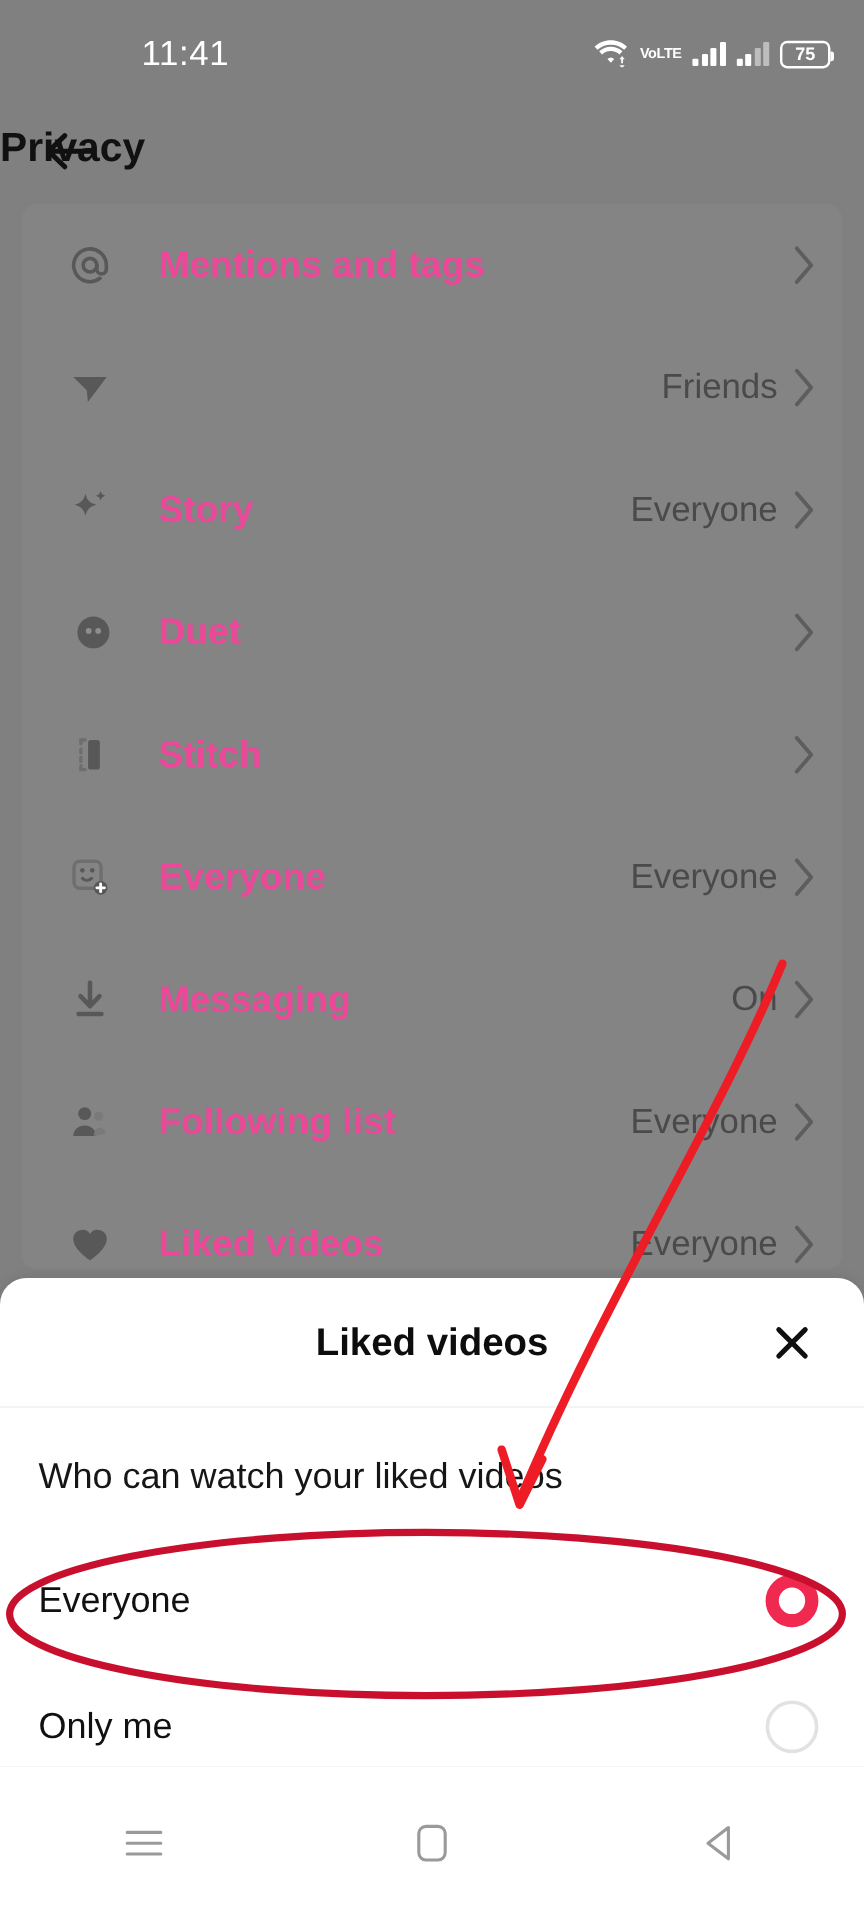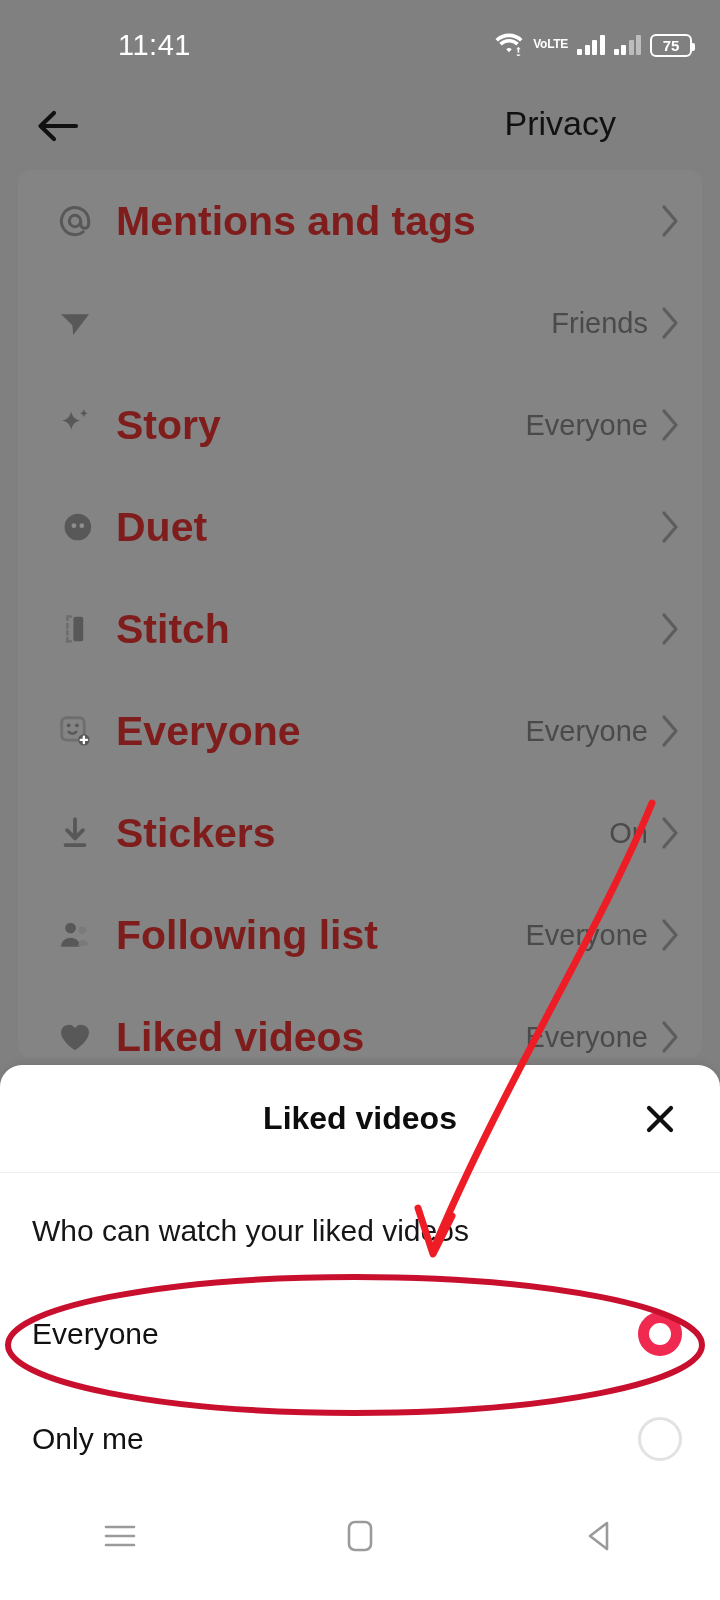--- a/index.html
+++ b/index.html
@@ -62,40 +62,40 @@
 
   
   .nav-header {
     position:absolute; left:0; top:86px; width:720px; height:78px;
   }
   .back-arrow {
     position:absolute; left:32px; top:14px; width:52px; height:52px;
   }
   .page-title {
     position:absolute; left:0; top:18px; width:616px;
-    text-align:right; font-size:34px; font-weight:400; color:#111111;
+    text-align:left; font-size:34px; font-weight:700; color:#111111;
   }
 
   
   .list-card {
     position:absolute; left:18px; top:170px; width:684px; height:888px;
     background:rgba(255,255,255,0.035);
     border-radius:14px;
   }
   .row {
     position:absolute; left:0; width:684px; height:102px;
     display:flex; align-items:center;
   }
   .row-icon {
     width:58px; margin-left:28px;
     display:flex; align-items:center; justify-content:center;
     color:#5b5b5b;
   }
   .row-label {
-    margin-left:12px; font-size:41px; font-weight:600; color:#7f1d1d;
+    margin-left:28px; font-size:31px; font-weight:600; color:#ec4899;
     white-space:nowrap;
   }
   .row-value {
     margin-left:auto; font-size:29px; color:#4a4a4a; white-space:nowrap;
   }
   .row-chevron {
     width:44px; margin-right:10px;
     display:flex; align-items:center; justify-content:center;
     color:#5d5d5d;
   }
@@ -305,21 +305,21 @@
       </span>
     </div>
 
     <div class="row" style="top:612px">
       <span class="row-icon">
         <svg width="38" height="38" viewBox="0 0 24 24">
           <path d="M12 3.2v10.4M12 15.4l-5-5.2M12 15.4l5-5.2" fill="none" stroke="#585858" stroke-width="2.4" stroke-linecap="round" stroke-linejoin="round"></path>
           <path d="M6 19.6h12" stroke="#585858" stroke-width="2.4" stroke-linecap="round"></path>
         </svg>
       </span>
-      <span class="row-label">Stickers</span>
+      <span class="row-label">Messaging</span>
       <span class="row-value">On</span>
       <span class="row-chevron">
         <svg width="20" height="34" viewBox="0 0 20 34">
             <path d="M4 3l12 14L4 31" fill="none" stroke="#5d5d5d" stroke-width="3.2" stroke-linecap="round" stroke-linejoin="round"></path>
           </svg>
       </span>
     </div>
 
     <div class="row" style="top:714px">
       <span class="row-icon">

